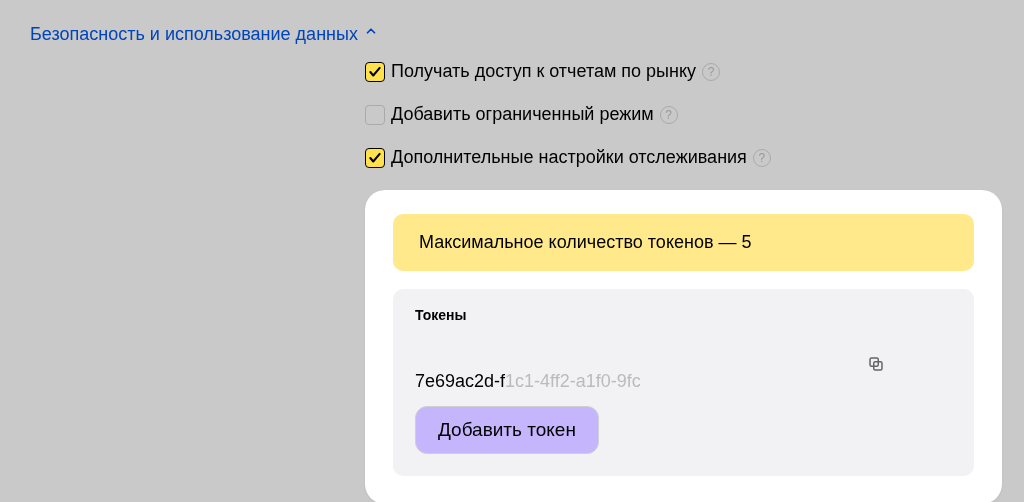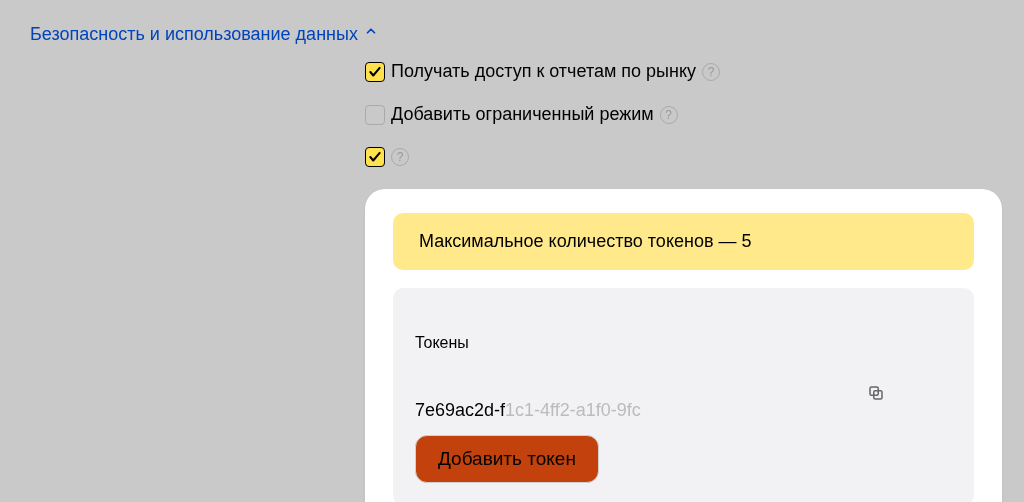--- a/index.html
+++ b/index.html
@@ -85,24 +85,23 @@
       font-size: 18px;
       color: #000;
       margin-bottom: 18px;
     }
     .tokens-box {
       background: #f2f2f4;
       border-radius: 10px;
       padding: 18px 22px 22px 22px;
     }
     .tokens-title {
-      font-weight: 400;
-      font-size: 16px;
+      font-weight: 700;
+      font-size: 14px;
       margin-bottom: 12px;
-      margin-top: 28px;
     }
     .token-row {
       display: flex;
       align-items: center;
       justify-content: space-between;
       font-size: 18px;
       color: #000;
       margin-bottom: 14px;
       max-width: 470px;
     }
@@ -114,21 +113,21 @@
     }
     .token-value .fade {
       color: #bbb;
     }
     .copy-icon {
       cursor: pointer;
       display: inline-flex;
       color: #666;
     }
     .add-btn {
-      background: #c2410c;
+      background: #c4b5fd;
       border: 1px solid #d0d0d0;
       border-radius: 12px;
       padding: 12px 22px;
       font-size: 19px;
       cursor: pointer;
       font-family: inherit;
     }
   </style>
 </head>
 <body>
@@ -160,20 +159,21 @@
     <span>Добавить ограниченный режим</span>
     <span class="help-icon">?</span>
   </div>
 
   <div class="checkbox-row">
     <span class="checkbox">
       <svg viewBox="0 0 24 24" fill="none" stroke="#000" stroke-width="3.5" stroke-linecap="round" stroke-linejoin="round">
           <polyline points="4 12 9 18 20 5"></polyline>
         </svg>
     </span>
+    <span>Дополнительные настройки отслеживания</span>
     <span class="help-icon">?</span>
   </div>
 
   <div class="panel">
 
     <div class="notice">Максимальное количество токенов — 5</div>
 
     <div class="tokens-box">
       <div class="tokens-title">Токены</div>
       <div class="token-row">

